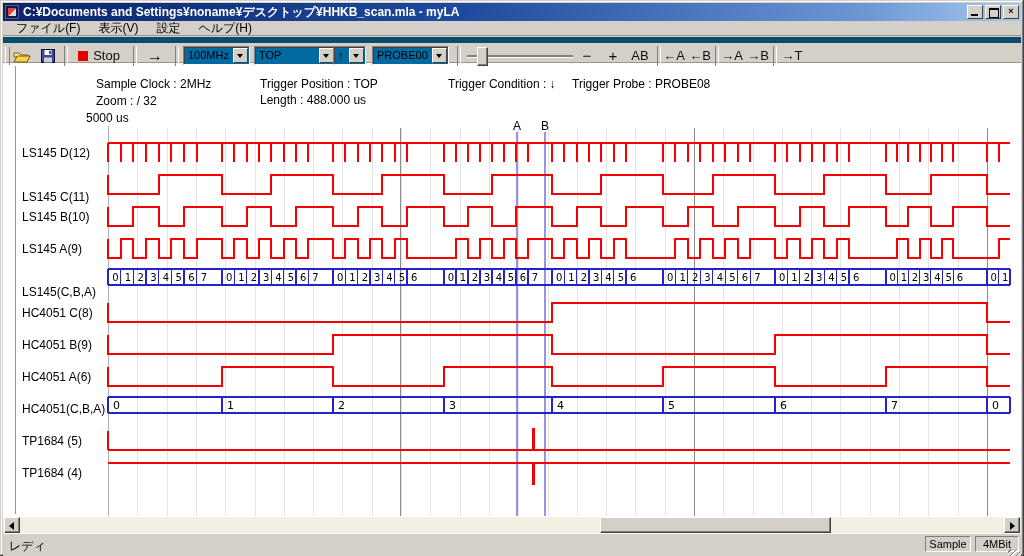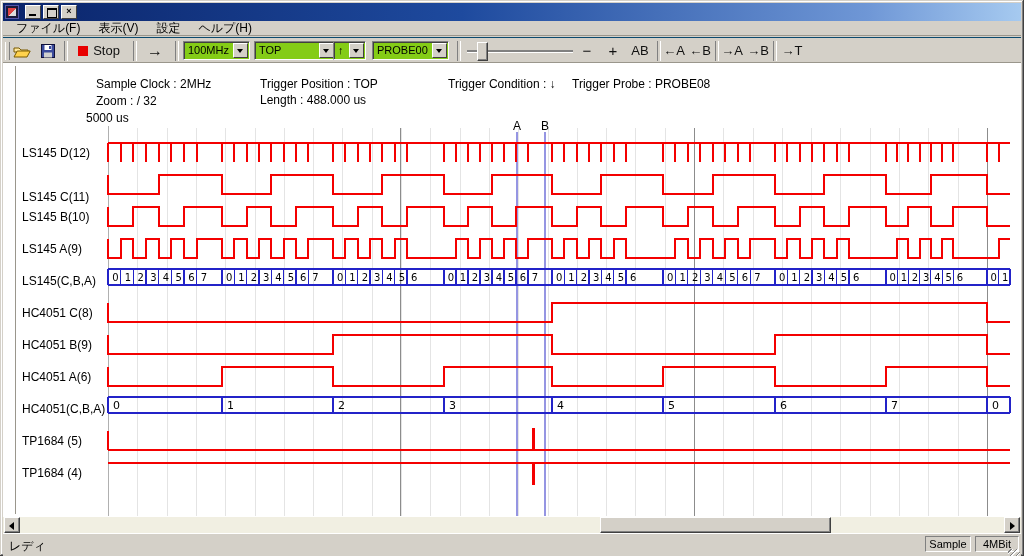--- a/index.html
+++ b/index.html
@@ -15,27 +15,27 @@
     background:linear-gradient(135deg,#d44 0 50%,#ddd 50% 100%);}
   .title-text{color:#fff;font-size:12px;font-weight:600;white-space:nowrap;overflow:hidden;flex:1;}
   .winbtn{width:16px;height:14px;background:#d4d0c8;margin-left:2px;position:relative;flex:0 0 auto;
     border:1px solid;border-color:#fff #404040 #404040 #fff;box-sizing:border-box;
     font-size:9px;font-weight:bold;text-align:center;line-height:11px;color:#000;}
   .btn-min::after{content:"";position:absolute;left:3px;bottom:2px;width:7px;height:2px;background:#000;}
   .btn-max::after{content:"";position:absolute;left:3px;top:2px;width:8px;height:7px;border:1px solid #000;border-top-width:2px;}
   .menubar{position:absolute;left:3px;top:21px;width:1018px;height:15px;display:flex;align-items:center;
     padding-left:4px;box-sizing:border-box;border-bottom:1px solid #9a968c;}
   .menu-item{font-size:12px;color:#000;padding:0 9px;white-space:nowrap;}
-  .toolbar{position:absolute;left:3px;top:37px;width:1018px;height:26px;border-top:1px solid #0c4a6e;
+  .toolbar{position:absolute;left:3px;top:37px;width:1018px;height:26px;border-top:6px solid #0c4a6e;
     border-bottom:1px solid #9a968c;box-sizing:border-box;}
   .tgrip{position:absolute;top:4px;height:18px;width:3px;border-left:1px solid #fff;border-right:1px solid #808080;}
   .tsep{position:absolute;top:3px;height:20px;width:2px;border-left:1px solid #808080;border-right:1px solid #fff;}
   .tbtn{position:absolute;top:2px;height:21px;display:flex;align-items:center;justify-content:center;
     font-size:13px;color:#111;cursor:default;}
-  .combo{position:absolute;top:3px;height:19px;background:#84cc16;
+  .combo{position:absolute;top:3px;height:19px;background:#0369a1;
     border:1px solid;border-color:#808080 #fff #fff #808080;
     box-shadow:inset 1px 1px 0 #404040;box-sizing:border-box;}
   .combo-text{position:absolute;left:4px;top:2px;font-size:11px;color:#000;white-space:nowrap;}
   .combo-btn{position:absolute;right:1px;top:1px;bottom:1px;width:15px;background:#d4d0c8;
     border:1px solid;border-color:#fff #404040 #404040 #fff;box-sizing:border-box;}
   .combo-btn::after{content:"";position:absolute;left:3px;top:5px;width:0;height:0;
     border-left:3px solid transparent;border-right:3px solid transparent;border-top:4px solid #000;}
   .slider-track{position:absolute;top:12px;height:2px;background:#808080;box-shadow:0 1px 0 #fff;}
   .slider-thumb{position:absolute;top:-8px;width:9px;height:17px;background:#d4d0c8;
     border:1px solid;border-color:#fff #404040 #404040 #fff;box-shadow:inset -1px -1px 0 #808080;}
@@ -78,21 +78,21 @@
   <span class="info-text" style="left:572px;top:77px">Trigger Probe : PROBE08</span>
   <span class="info-text" style="left:96px;top:94px">Zoom : /  32</span>
   <span class="info-text" style="left:260px;top:93px">Length : 488.000 us</span>
   <span class="info-text" style="left:86px;top:111px">5000 us</span>
 
   <div id="labels">
       <div class="sig-label" style="top: 146px;">LS145 D(12)</div>
       <div class="sig-label" style="top: 178px; margin-top: 12px;">LS145 C(11)</div>
       <div class="sig-label" style="top: 210px;">LS145 B(10)</div>
       <div class="sig-label" style="top: 242px;">LS145 A(9)</div>
-      <div class="sig-label" style="top: 274px;">LS145(C,B,A)</div>
+      <div class="sig-label" style="top: 285px;">LS145(C,B,A)</div>
       <div class="sig-label" style="top: 306px;">HC4051 C(8)</div>
       <div class="sig-label" style="top: 338px;">HC4051 B(9)</div>
       <div class="sig-label" style="top: 370px;">HC4051 A(6)</div>
       <div class="sig-label" style="top: 402px;">HC4051(C,B,A)</div>
       <div class="sig-label" style="top: 434px;">TP1684 (5)</div>
       <div class="sig-label" style="top: 466px;">TP1684 (4)</div>
     </div>
 
   <svg id="wave-svg" width="1024" height="556">
       <line x1="108.5" y1="128" x2="108.5" y2="516" stroke="#e4e4e4" stroke-width="1" shape-rendering="crispEdges"></line>
@@ -355,20 +355,21 @@
       <line x1="108" y1="463" x2="1010" y2="463" stroke="#f40000" stroke-width="2" shape-rendering="crispEdges"></line>
       <line x1="533" y1="463" x2="533" y2="485" stroke="#f40000" stroke-width="3" shape-rendering="crispEdges"></line>
     </svg>
   <div id="marker-labels">
       <div class="marker-label" style="left: 517px;">A</div>
       <div class="marker-label" style="left: 545px;">B</div>
     </div>
 
   <div class="titlebar">
     <span class="app-icon"></span>
+    <span class="title-text">C:¥Documents and Settings¥noname¥デスクトップ¥HHKB_scan.mla - myLA</span>
     <span class="winbtn btn-min"></span>
     <span class="winbtn btn-max"></span>
     <span class="winbtn">×</span>
   </div>
 
   <div class="menubar">
     <span class="menu-item">ファイル(F)</span>
     <span class="menu-item">表示(V)</span>
     <span class="menu-item">設定</span>
     <span class="menu-item">ヘルプ(H)</span>

